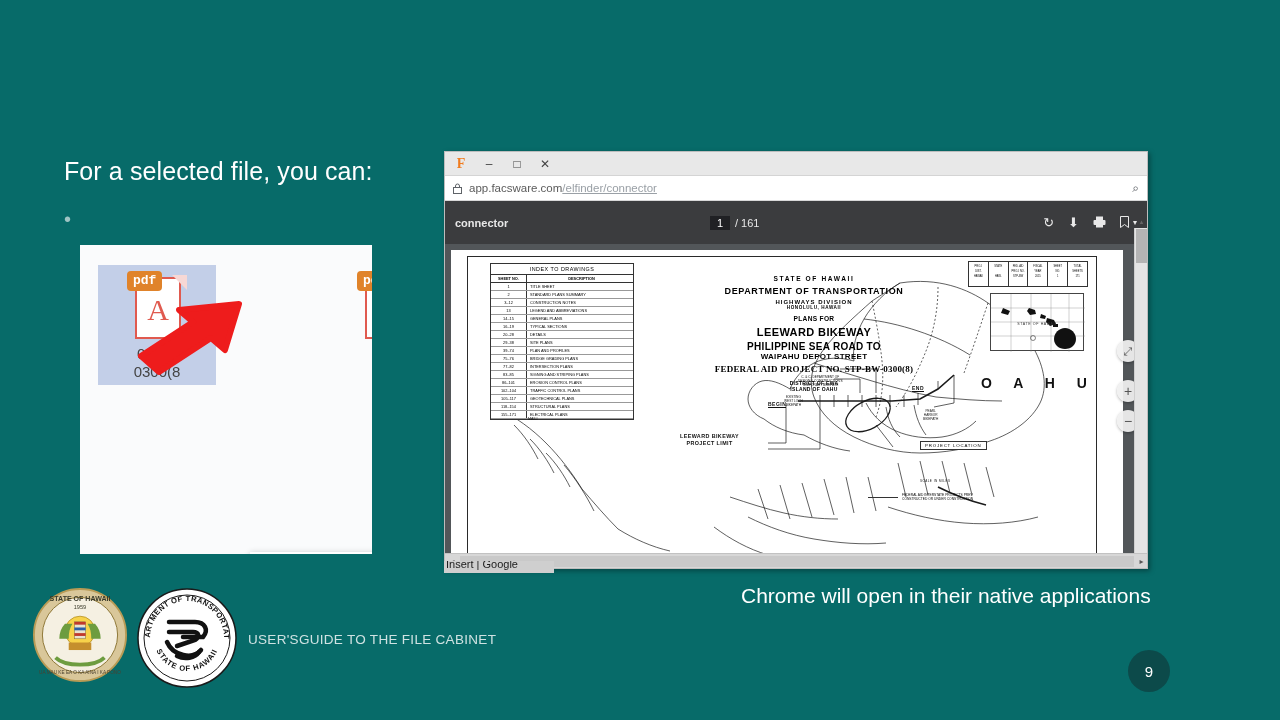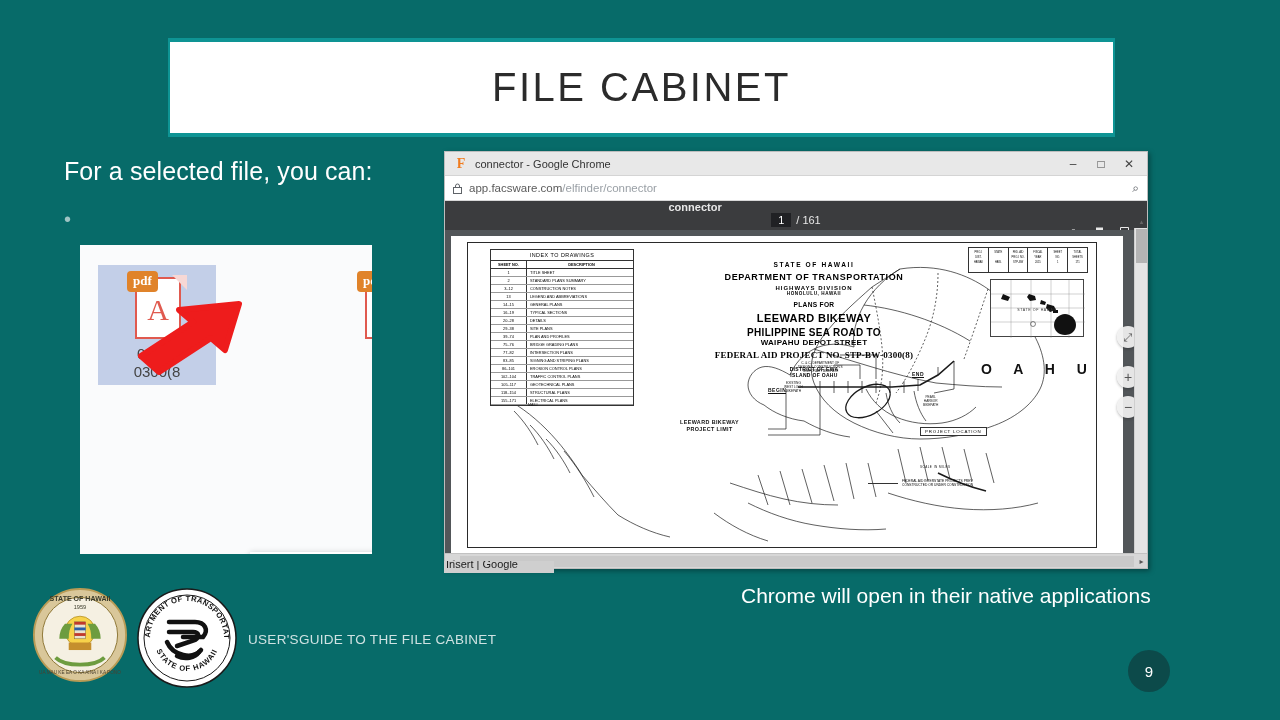--- a/index.html
+++ b/index.html
@@ -79,21 +79,21 @@
     position: absolute; left: 14px; top: 22px;
     width: 34px; height: 38px;
     color: #e05a4f; font-size: 30px; line-height: 34px;
     font-family: "Liberation Serif", serif;
   }
   .pdf-badge {
     position: absolute; left: 0px; top: 0px;
     background: #e0832a; color: #ffffff;
     font-size: 13px; font-weight: bold;
     padding: 2px 6px 3px; border-radius: 4px;
-    font-family: Liberation Serif, serif;
+    font-family: Liberation Mono, monospace;
   }
   .fm-label {
     font-size: 15px; color: #444; line-height: 18px;
     word-break: break-all; padding: 0 2px;
   }
 
   
   .ctx {
     position: absolute; left: 170px; top: 307px;
     width: 185px; background: #ffffff;
@@ -130,29 +130,28 @@
     width: 28px; text-align: center; font-size: 12px; color: #444;
     line-height: 24px; height: 24px;
   }
   .b-omnibar {
     height: 25px; background: #ffffff;
     display: flex; align-items: center; padding: 0 8px;
     border-bottom: 1px solid #d8d8d8;
   }
   .b-lock { font-size: 10px; color: #5f6368; margin-right: 7px; }
   .b-url { font-size: 11.5px; color: #5b5b5b; flex: 1; }
-  .b-url .dim { color: #9aa0a6; }
+  .b-url .dim { color: #9aa0a6; text-decoration: underline; }
   .b-search { font-size: 12px; color: #5f6368; }
 
   
   .pdf-bar {
-    height: 29px; background: #3b3c3e;
+    height: 43px; background: #3b3c3e;
     display: flex; align-items: center; color: #e8e8e8;
-    padding: 0 10px;
-    flex-direction: column;
+    padding: 8px 10px;
   }
   .pdf-name { font-size: 11px; font-weight: bold; width: 255px; }
   .pdf-pager { display: flex; align-items: center; font-size: 11px; gap: 5px; }
   .pdf-pagebox {
     background: #202124; color: #fff; padding: 1px 6px;
     font-size: 11px; min-width: 20px; text-align: center;
   }
   .pdf-tools { margin-left: auto; display: flex; align-items: center; gap: 14px; }
   .pdf-tool { font-size: 13px; color: #e8e8e8; line-height: 1; }
 
@@ -310,23 +309,20 @@
     background: #0c4a4a; color: #ffffff;
     display: flex; align-items: center; justify-content: center;
     font-size: 15px;
   }
 </style>
 </head>
 <body>
 
 <div id="slide">
 
-  <div class="title-box">
-    <div class="title-text">FILE CABINET</div>
-  </div>
 
   <div class="lead">For a selected file, you can:</div>
   <div class="bullet-row">
     <div class="bullet-dot">•</div>
   </div>
 
   <div class="fm">
 
     <div class="fm-file f1 selected">
       <div class="pdf-icon">
@@ -359,21 +355,20 @@
   </div>
 
   <svg class="arrow" width="110" height="80" viewBox="0 0 110 80">
     <polygon points="106,8 46,14 60,26 8,60 26,76 78,42 92,54" fill="#ee1c1c" stroke="#ee1c1c" stroke-width="6" stroke-linejoin="round"></polygon>
   </svg>
 
   <div class="browser">
 
     <div class="b-titlebar">
       <div class="b-favicon">F</div>
-      <div class="b-title">connector - Google Chrome</div>
       <div class="b-winbtn">–</div>
       <div class="b-winbtn">□</div>
       <div class="b-winbtn">✕</div>
     </div>
 
     <div class="b-omnibar">
       <svg class="b-lock" width="9" height="11" viewBox="0 0 9 11">
         <rect x="0.5" y="4.5" width="8" height="6" fill="none" stroke="#5f6368"></rect>
         <path d="M2.5 4.5V3a2 2 0 014 0v1.5" fill="none" stroke="#5f6368"></path>
       </svg>

